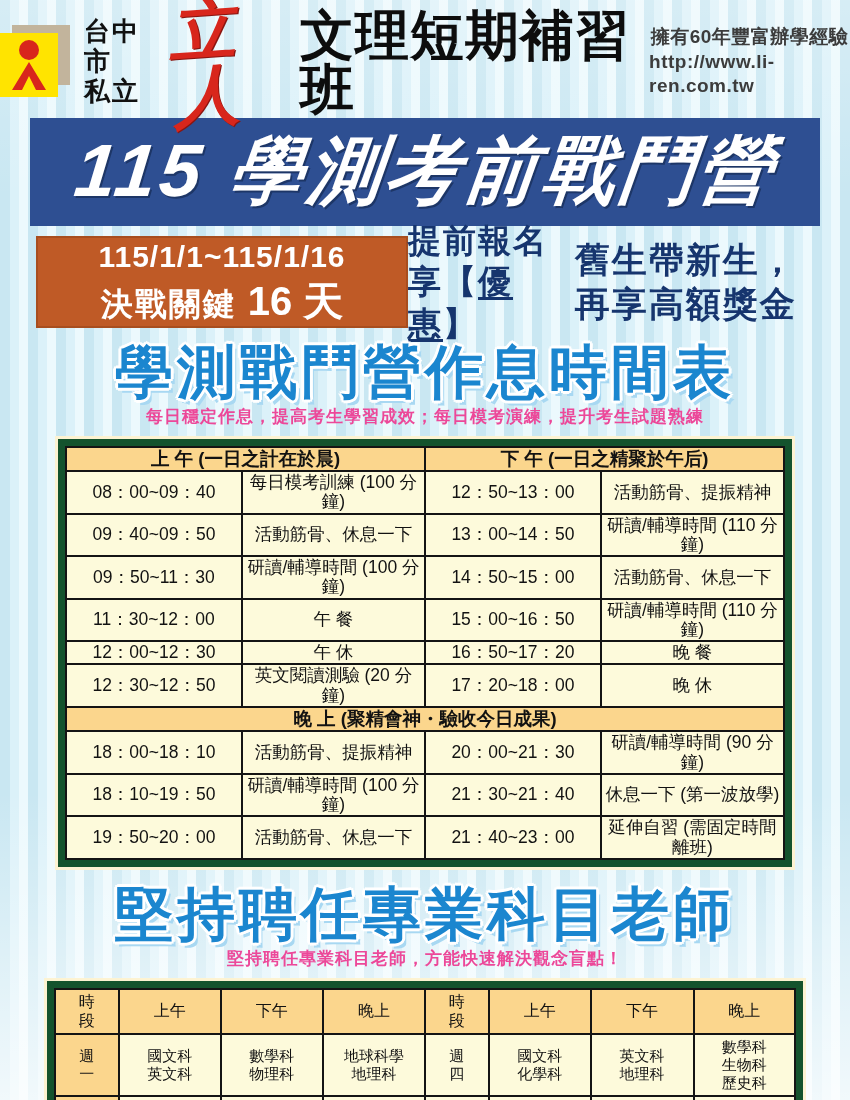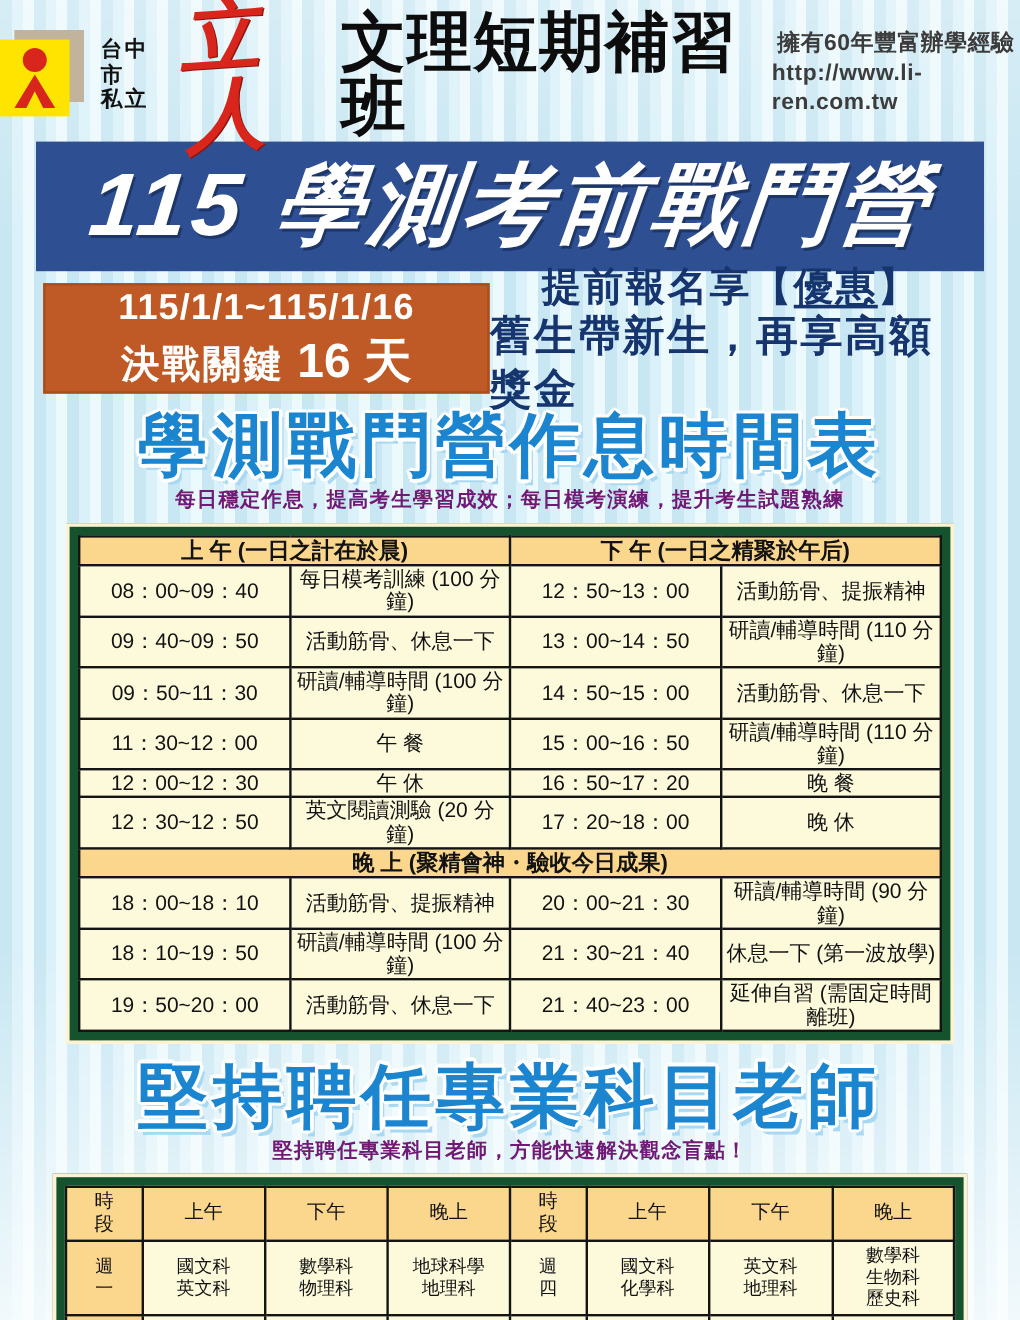--- a/index.html
+++ b/index.html
@@ -10,44 +10,44 @@
     background:
       linear-gradient(180deg, rgba(255,255,255,.25) 0%, rgba(255,255,255,0) 18%, rgba(255,255,255,0) 72%, rgba(255,255,255,.75) 100%),
       repeating-linear-gradient(90deg, #c9e7f2 0 10px, #dbf1f9 10px 19px, #ecf9fd 19px 28px);
   }
 
   
   .header { height:116px; display:flex; align-items:center; justify-content:center; gap:14px; padding-top:8px; }
   .logo { position:relative; width:70px; height:74px; flex:0 0 auto; }
   .logo .back { position:absolute; left:12px; top:0px; width:58px; height:60px; background:#c2b49c; }
   .logo .front { position:absolute; left:0px; top:8px; width:58px; height:64px; background:#ffe400; display:flex; align-items:center; justify-content:center; }
-  .citypriv { display:flex; flex-direction:column; justify-content:center; font-weight:900; font-size:18px; line-height:1.15; color:#111; letter-spacing:2px; }
+  .citypriv { display:flex; flex-direction:column; justify-content:center; font-weight:900; font-size:26px; line-height:1.15; color:#111; letter-spacing:2px; }
   .brand { font-size:66px; font-weight:900; color:#d8261c; font-family:"Liberation Serif","DejaVu Serif",serif; font-style:italic; line-height:1; transform:rotate(-4deg); text-shadow:1px 1px 0 #8a1510; }
   .school { font-size:54px; font-weight:900; color:#0d0d0d; line-height:1; letter-spacing:1px; }
   .hdr-right { display:flex; flex-direction:column; justify-content:center; font-weight:700; color:#3c3c3c; font-size:19px; line-height:1.3; letter-spacing:.5px;align-items:center; }
 
   
   .banner { margin:2px 30px 0 30px; height:108px; background:#2e4f92; display:flex; align-items:center; justify-content:center; }
   .banner span { color:#fff; font-weight:900; font-style:italic; font-size:74px; letter-spacing:4px; transform:skewX(-6deg); white-space:nowrap; text-shadow:2px 2px 0 #1d3667; }
 
   
   .promo { display:flex; margin:10px 40px 0 36px; align-items:stretch; height:92px; }
   .promo-box { width:372px; background:#bf5a26; border:2px solid #a84e1f; color:#fff; display:flex; flex-direction:column; align-items:center; justify-content:center; line-height:1.25; flex:0 0 auto; }
   .promo-box .dates { font-size:30px; font-weight:900; letter-spacing:1px; }
   .promo-box .count { font-size:32px; font-weight:900; letter-spacing:2px; }
   .promo-box .count .days { font-size:40px; letter-spacing:0; }
-  .promo-right { flex:1; display:flex; flex-direction:column; align-items:center; justify-content:center; color:#16356e; line-height:1.25; }
+  .promo-right { flex:1; display:flex; flex-direction:row; align-items:center; justify-content:center; color:#16356e; line-height:1.25; }
   .promo-right .l1 { font-size:33px; font-weight:900; letter-spacing:2px; }
   .promo-right .l1 u { text-decoration:underline; text-underline-offset:4px; }
   .promo-right .l2 { font-size:35px; font-weight:900; letter-spacing:2px; }
 
   
   .sec-title { text-align:center; font-size:58px; font-weight:900; letter-spacing:4px; color:#1b86cf; line-height:1.05; margin-top:14px;
     text-shadow:-2px -2px 0 #fff, 2px -2px 0 #fff, -2px 2px 0 #fff, 2px 2px 0 #fff, 0 -3px 0 #fff, 0 3px 0 #fff, -3px 0 0 #fff, 3px 0 0 #fff, 4px 5px 0 #a8d8f2; }
-  .sec-sub { text-align:center; font-size:17px; font-weight:900; color:#701a75; letter-spacing:1px; margin-top:2px; }
+  .sec-sub { text-align:center; font-size:17px; font-weight:900; color:#ec4899; letter-spacing:1px; margin-top:2px; }
 
   
   .frame { background:#14532d; border:3px solid #fdf3d2; padding:7px; margin:8px auto 0 auto; }
   .frame1 { width:740px; }
   .frame2 { width:762px; }
   table { border-collapse:collapse; width:100%; background:#fdfadb; table-layout:fixed; }
   td { border:2px solid #141414; text-align:center; vertical-align:middle; color:#121212; white-space:pre-line; }
   .tbl1 td { font-size:17.5px; height:23px; line-height:1.1; padding:1px 2px; }
   .tbl1 .hdr, .tbl1 .band { background:#fbd68d; font-size:18.5px; font-weight:700; }
   .tbl2 td { font-size:15px; line-height:1.18; padding:3px 18px; }

